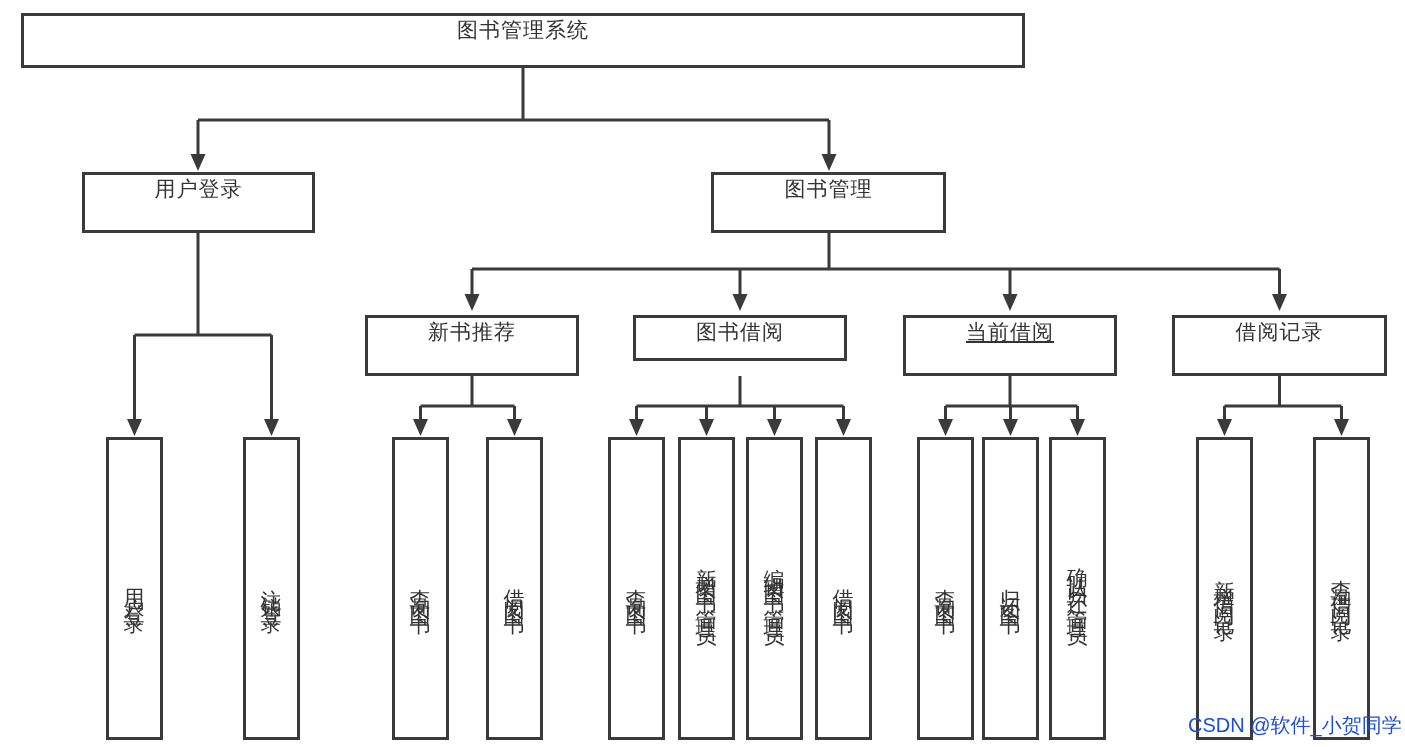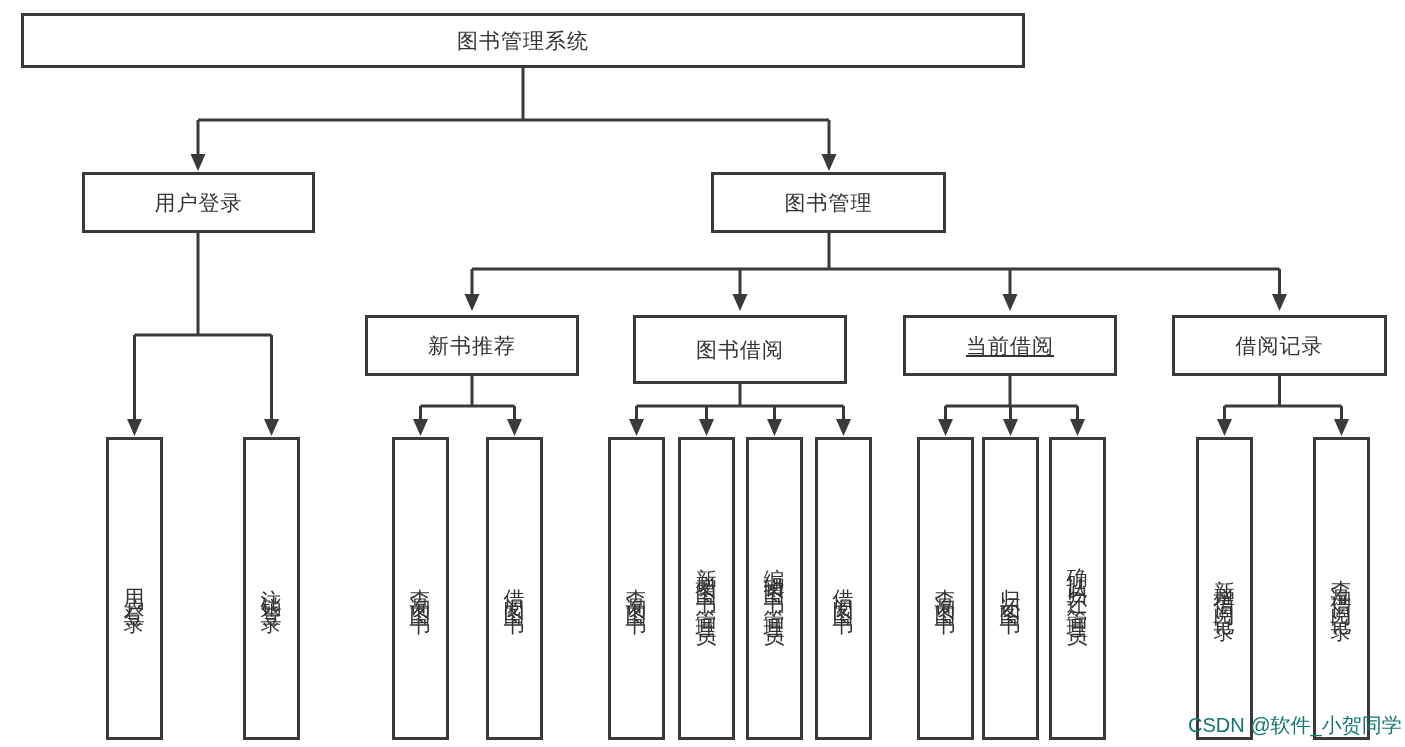--- a/index.html
+++ b/index.html
@@ -21,21 +21,20 @@
     top: 0;
     width: 1405px;
     height: 747px;
   }
   .hbox {
     position: absolute;
     box-sizing: border-box;
     border: 3px solid #3a3a3a;
     background: #ffffff;
     display: flex;
-    align-items: center;
     justify-content: center;
     font-size: 21px;
     color: #333333;
     letter-spacing: 1px;
     white-space: nowrap;
   }
   .vbox {
     position: absolute;
     box-sizing: border-box;
     border: 3px solid #3a3a3a;
@@ -53,21 +52,21 @@
     writing-mode: vertical-rl;
     text-orientation: mixed;
     letter-spacing: 0.4em;
     line-height: 1;
   }
   .watermark {
     position: absolute;
     left: 1188px;
     top: 712px;
     font-size: 20px;
-    color: #0f766e;
+    color: #1d4ed8;
     white-space: nowrap;
     z-index: 5;
   }
 </style>
 </head>
 <body>
 
 <div id="canvas">
 
   <svg id="connectors" viewBox="0 0 1405 747" xmlns="http://www.w3.org/2000/svg">
@@ -108,21 +107,21 @@
   <div class="hbox" style="left:82px; top:172px; width:233px; height:61px;">
     <span>用户登录</span>
   </div>
   <div class="hbox" style="left:365px; top:315px; width:214px; height:61px;">
     <span>新书推荐</span>
   </div>
 
   <div class="hbox" style="left:711px; top:172px; width:235px; height:61px;">
     <span>图书管理</span>
   </div>
-  <div class="hbox" style="left:633px; top:315px; width:214px; height:69px;">
+  <div class="hbox" style="left:633px; top:315px; width:214px; height:46px;">
     <span>图书借阅</span>
   </div>
   <div class="hbox" style="left:903px; top:315px; width:214px; height:61px;text-decoration:underline;">
     <span>当前借阅</span>
   </div>
   <div class="hbox" style="left:1172px; top:315px; width:215px; height:61px;">
     <span>借阅记录</span>
   </div>
 
   <div class="vbox" style="left:106px;">

